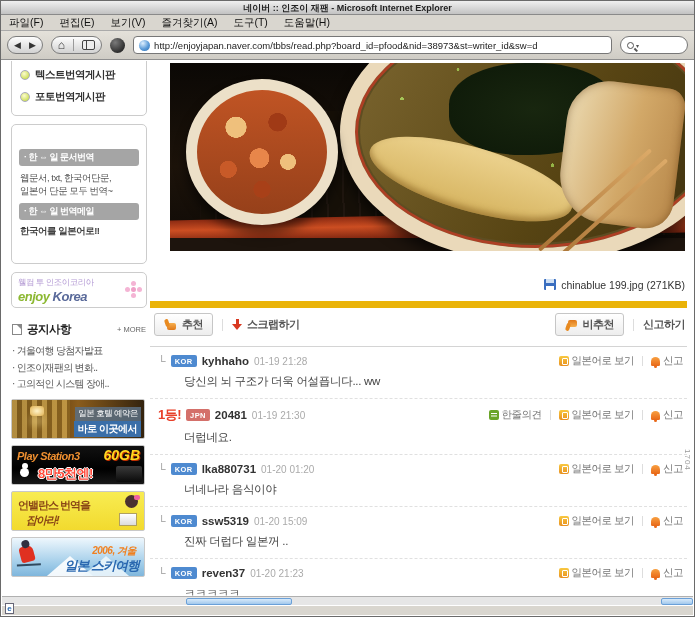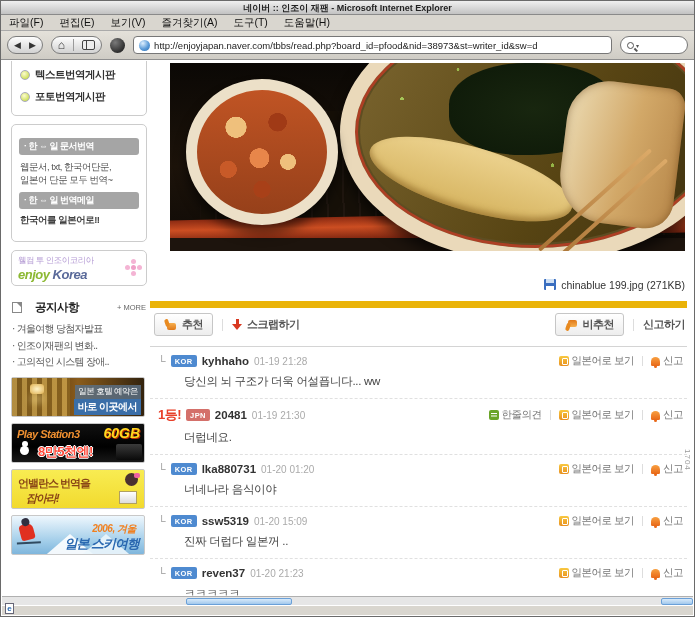--- a/index.html
+++ b/index.html
@@ -29,32 +29,32 @@
   
   .viewport { position:absolute; left:1px; right:1px; top:60px; height:606px; background:#fff; overflow:hidden; }
 
   
   .sidebar { position:absolute; left:9px; top:0; width:136px; }
   .sbox { border:1px solid #ccc; border-radius:5px; background:#fff; }
   .boardbox { margin-top:-6px; padding:8px 7px 7px; }
   .boarditem { display:flex; align-items:center; gap:5px; padding:4px 1px; }
   .boardicon { width:10px; height:10px; border:1px solid #aab; border-radius:50%; background:radial-gradient(circle at 40% 35%,#fdfcd0,#cfe060 70%); flex:0 0 auto; }
   .boardlabel { font-size:10.5px; font-weight:bold; color:#333; letter-spacing:-0.5px; }
-  .transbox { margin-top:8px; padding:13px 7px; }
+  .transbox { margin-top:8px; padding:24px 7px; }
   .gpill { background:#a5a5a5; color:#fff; font-size:9px; font-weight:bold; border-radius:3px; padding:2px 5px; letter-spacing:-0.5px; }
   .tdesc { font-size:9.5px; color:#555; line-height:13px; margin:5px 1px 6px; letter-spacing:-0.5px; }
   .tdesc2 { font-size:9.5px; color:#444; font-weight:bold; margin:5px 1px 1px; letter-spacing:-0.5px; }
   .enjoybox { margin-top:8px; padding:4px 6px; position:relative; height:36px; }
   .enjtag { font-size:8.5px; color:#b49ad4; letter-spacing:-0.5px; }
   .enjline { font-size:13px; font-style:italic; letter-spacing:-0.5px; }
   .enjgreen { color:#8cb832; font-weight:bold; }
   .enjblue { color:#5a6a9a; font-weight:bold; }
   .flower { position:absolute; right:10px; top:14px; width:5px; height:5px; border-radius:50%; background:#f0a0c8;
             box-shadow:6px 0 0 #f4b4d4, -6px 0 0 #f4b4d4, 0 6px 0 #f4b4d4, 0 -6px 0 #f4b4d4; }
-  .noticehead { display:flex; align-items:center; gap:13px; margin:14px 1px 6px; }
+  .noticehead { display:flex; align-items:center; gap:5px; margin:14px 1px 6px; }
   .noteicon { width:10px; height:11px; border:1px solid #888; background:#fff; position:relative; }
   .noteicon::after { content:""; position:absolute; right:-1px; top:-1px; border:3px solid #888; border-left-color:transparent; border-bottom-color:transparent; }
   .noticetitle { font-size:11.5px; font-weight:bold; color:#222; letter-spacing:-0.5px; }
   .noticemore { margin-left:auto; font-size:7.5px; font-weight:normal; color:#666; }
   .noticelist { padding:0 1px; }
   .noticeitem { font-size:10px; color:#555; line-height:16.5px; letter-spacing:-0.7px; white-space:nowrap; overflow:hidden; }
   .banner { position:relative; width:134px; height:40px; border:1px solid #c8c8c8; border-radius:2px; margin-top:6px; overflow:hidden;padding-left:9px; }
   .bn-hotel { background:linear-gradient(90deg,#241808,#6a4414 35%,#8a5c1c 50%,#33230e); }
   .bn-hotel .curtain { position:absolute; left:0; top:0; bottom:0; width:58px;
       background:repeating-linear-gradient(90deg,#caa14a 0 5px,#8a6420 5px 10px); opacity:.85; }

